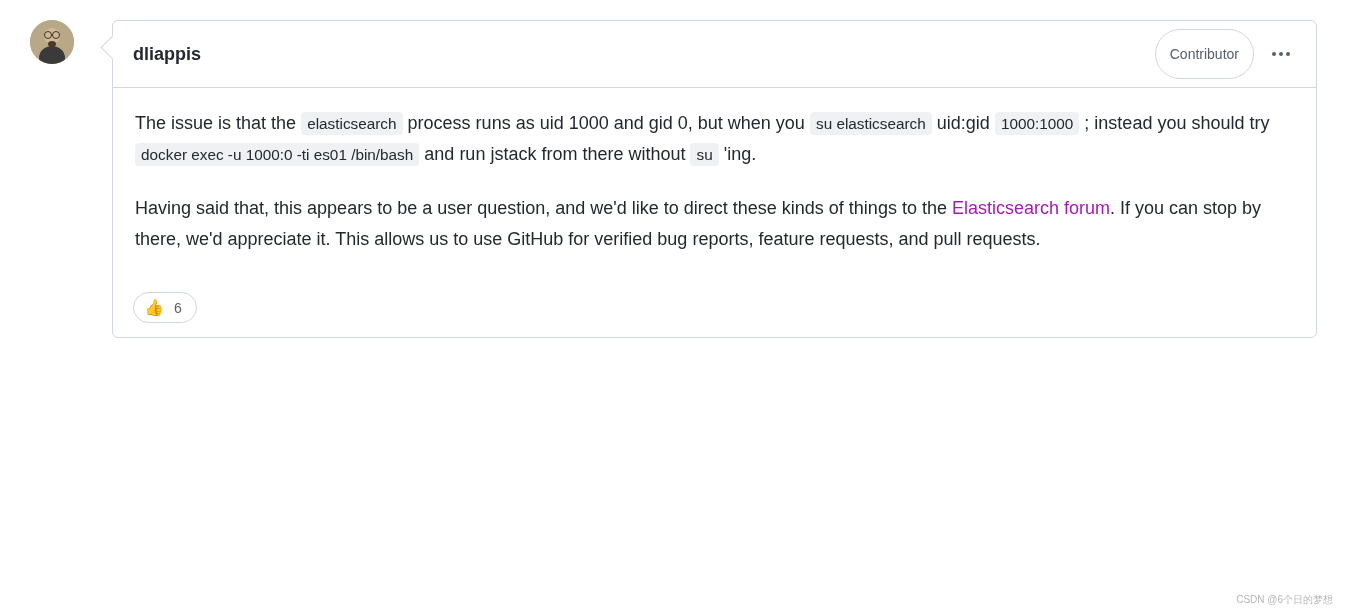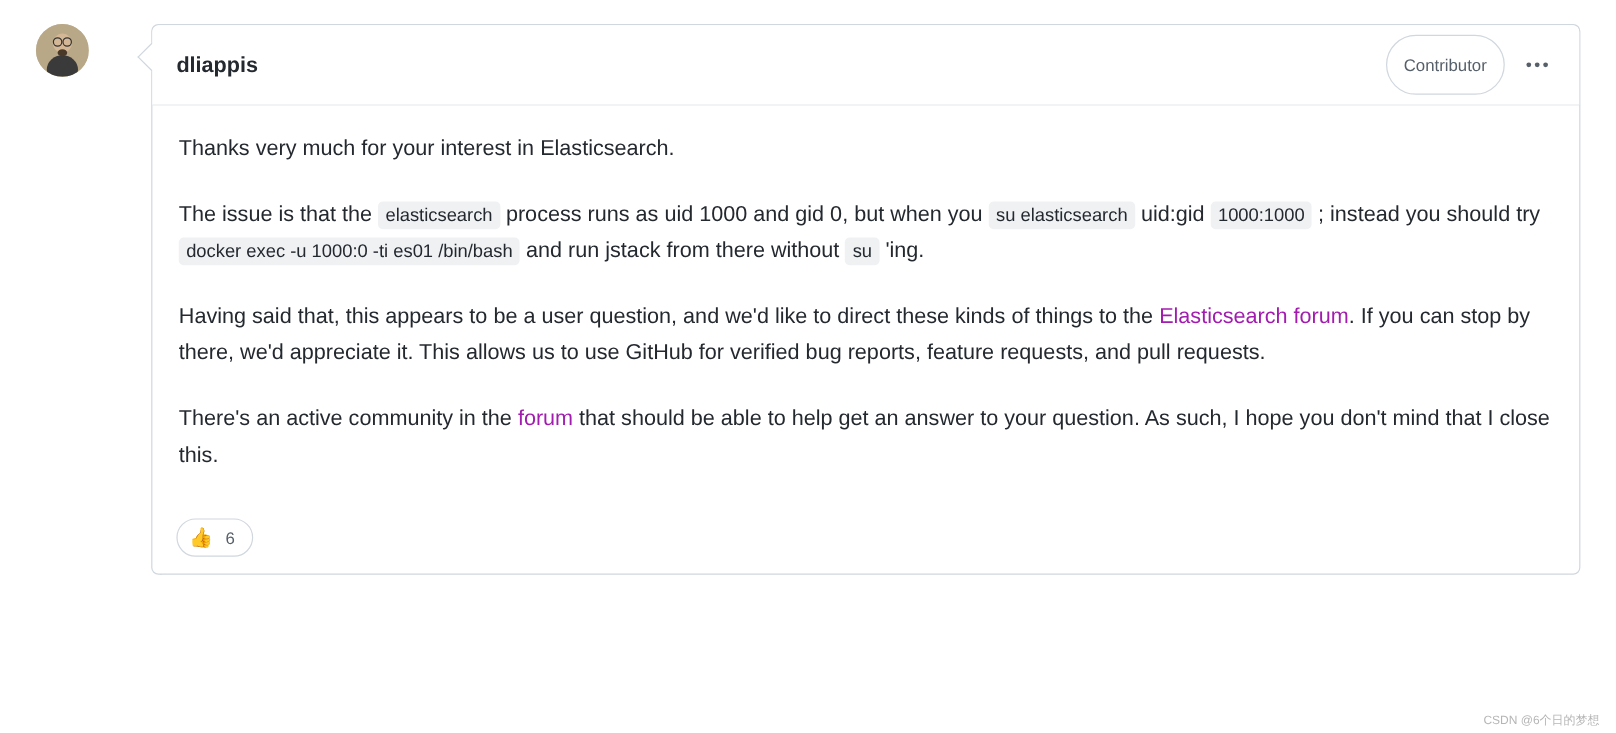--- a/index.html
+++ b/index.html
@@ -10,21 +10,20 @@
     body {
       font-family: -apple-system, BlinkMacSystemFont, "Segoe UI", Helvetica, Arial, sans-serif;
       font-size: 14px;
       color: #24292f;
       background: #ffffff;
       padding: 20px 30px;
     }
     .timeline-item {
       display: flex;
       position: relative;
-      gap: 14px;
     }
     .timeline-line {
       position: absolute;
       left: 103px;
       top: 0;
       bottom: 0;
       width: 2px;
       background: #d0d7de;
       z-index: 0;
     }
@@ -186,33 +185,29 @@
       <div class="header-spacer"></div>
       <span class="badge">Contributor</span>
       <div class="kebab">
         <span></span>
           <span></span>
           <span></span>
       </div>
     </div>
 
     <div class="comment-body">
-      <p>Thanks very much for your interest in Elasticsearch.</p>
 
       <p>
         <span>The issue is that the </span><code>elasticsearch</code><span> process runs as uid 1000 and gid 0, but when you </span><code>su elasticsearch</code><span> uid:gid </span><code>1000:1000</code><span> ; instead you should try </span><code>docker exec -u 1000:0 -ti es01 /bin/bash</code><span> and run jstack from there without </span><code>su</code><span> 'ing.</span>
       </p>
 
       <p>
         <span>Having said that, this appears to be a user question, and we'd like to direct these kinds of things to the </span><a>Elasticsearch forum</a><span>. If you can stop by there, we'd appreciate it. This allows us to use GitHub for verified bug reports, feature requests, and pull requests.</span>
       </p>
 
-      <p>
-        <span>There's an active community in the </span><a>forum</a><span> that should be able to help get an answer to your question. As such, I hope you don't mind that I close this.</span>
-      </p>
     </div>
 
     <div class="reactions">
       <button class="reaction-pill">
         <span class="reaction-emoji">👍</span>
         <span>6</span>
       </button>
     </div>
   </div>
 </div>

